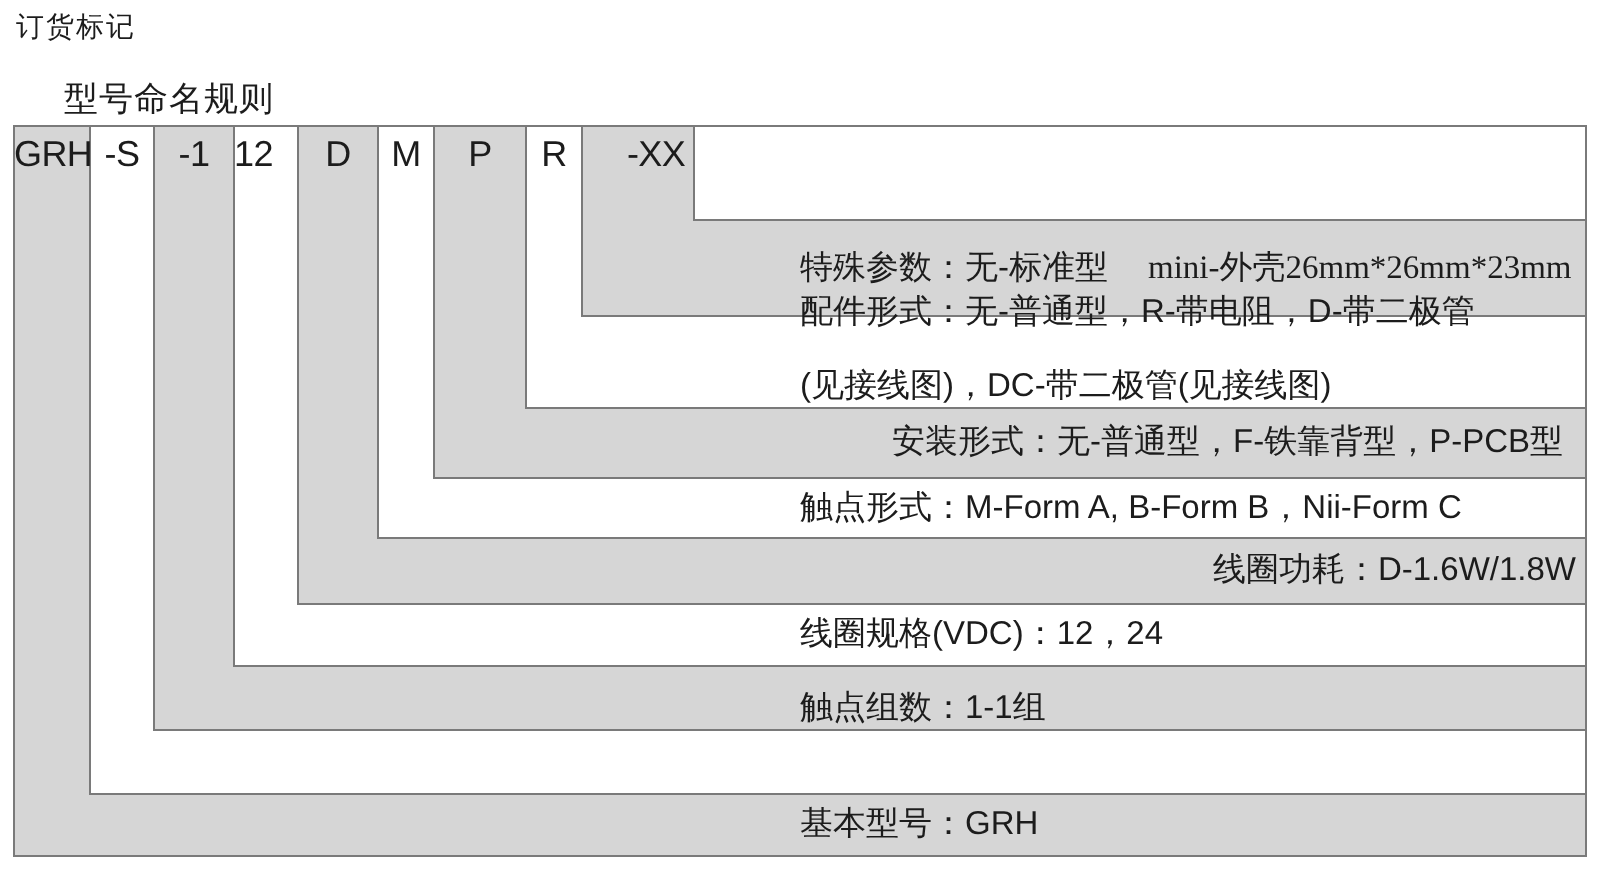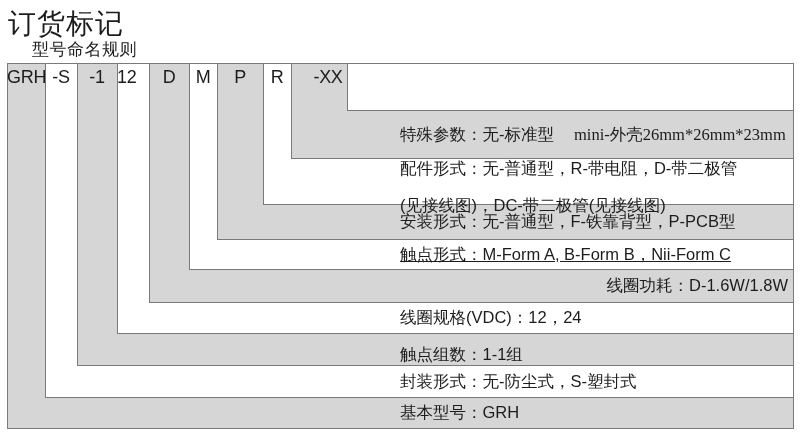--- a/index.html
+++ b/index.html
@@ -2,21 +2,21 @@
 <html><head>
 <meta charset="utf-8">
 <style>
   html,body{margin:0;padding:0;background:#ffffff;}
   body{
     width:800px;height:435px;position:relative;overflow:hidden;
     font-family:"Liberation Sans",sans-serif;color:#1c1c1c;
   }
   .stage{position:absolute;left:0;top:0;width:800px;height:435px;}
   .title{
-    position:absolute;left:8px;top:5px;font-size:28px;font-weight:500;
+    position:absolute;left:8px;top:5px;font-size:14px;font-weight:500;
     letter-spacing:1px;white-space:nowrap;
   }
   .subtitle{
     position:absolute;left:12px;top:38px;font-size:17px;font-weight:400;
     letter-spacing:0.5px;white-space:nowrap;margin-left:20px;
   }
   svg.ladder{position:absolute;left:0;top:0;}
   svg.ladder polygon, svg.ladder rect{
     stroke:#7a7a7a;stroke-width:1;shape-rendering:crispEdges;
   }
@@ -64,46 +64,43 @@
   <div class="code" style="left:217px;width:46px;">P</div>
   <div class="code" style="left:263px;width:28px;">R</div>
   <div class="code" style="left:291px;width:74px;">-XX</div>
 
   <div class="band" style="top:110px;height:48px;">
     <div>
       <span>特殊参数：无-标准型</span><span class="serif">mini-外壳26mm*26mm*23mm</span>
     </div>
   </div>
 
-  <div class="band" style="top:164px;height:46px;gap:16px;">
+  <div class="band" style="top:152px;height:46px;gap:16px;">
     <span>配件形式：无-普通型，R-带电阻，D-带二极管</span>
     <span>(见接线图)，DC-带二极管(见接线图)</span>
   </div>
 
-  <div class="band" style="top:204px;height:35px;">
+  <div class="band" style="top:204px;height:35px;margin-left:46px;">
     <span>安装形式：无-普通型，F-铁靠背型，P-PCB型</span>
   </div>
 
-  <div class="band" style="top:239px;height:30px;text-decoration:underline;">
+  <div class="band" style="top:239px;height:30px;">
     <span>触点形式：M-Form A, B-Form B，Nii-Form C</span>
   </div>
 
   <div class="band" style="top:269px;height:33px;align-items:flex-end;">
     <span>线圈功耗：D-1.6W/1.8W</span>
   </div>
 
   <div class="band" style="top:302px;height:31px;">
     <span>线圈规格(VDC)：12，24</span>
   </div>
 
   <div class="band" style="top:333px;height:32px;justify-content:flex-end;">
     <span>触点组数：1-1组</span>
   </div>
 
-  <div class="band" style="top:365px;height:32px;">
-    <span>封装形式：无-防尘式，S-塑封式</span>
-  </div>
 
   <div class="band" style="top:391px;height:42px;">
     <span>基本型号：GRH</span>
   </div>
 
 </div>
 
 </body></html>

